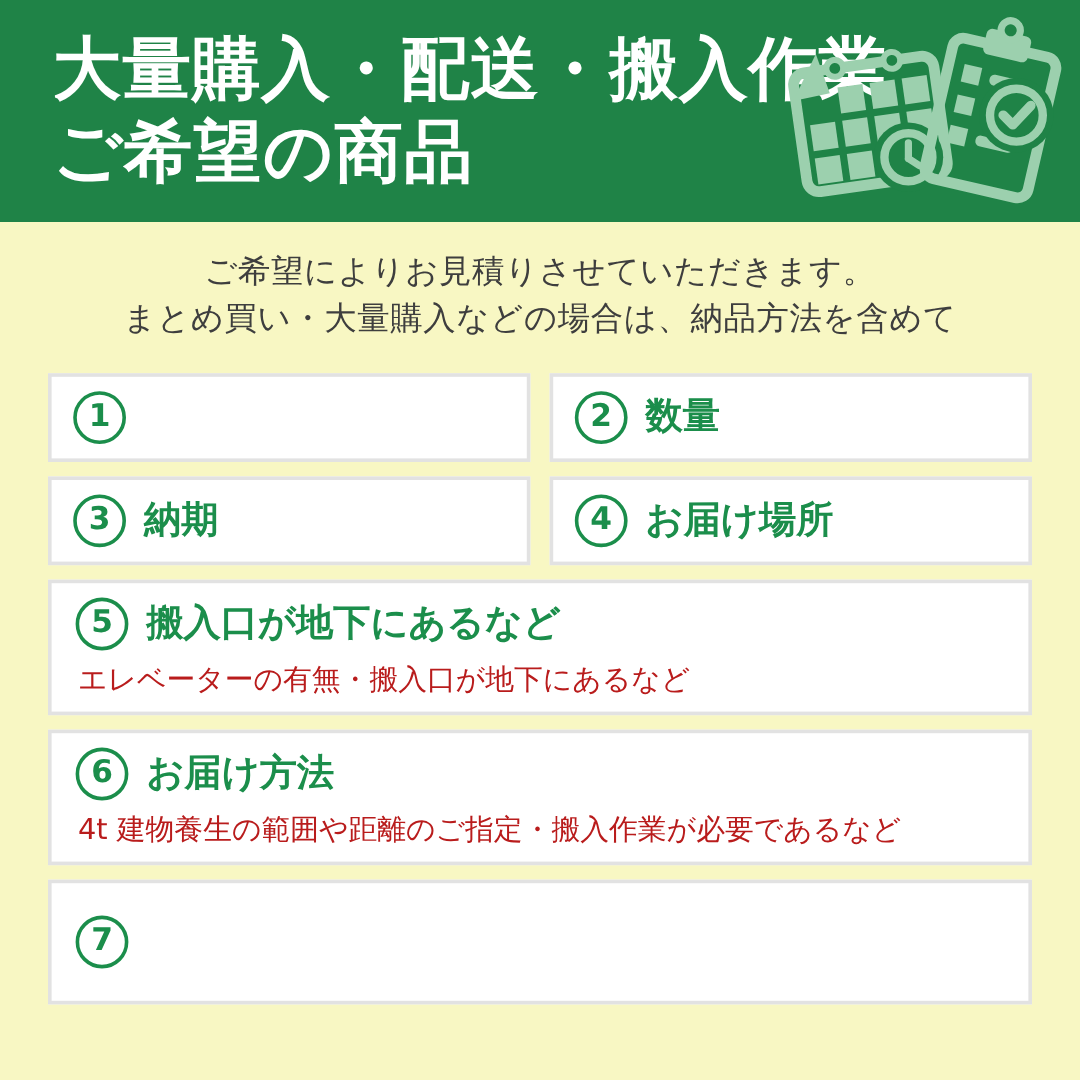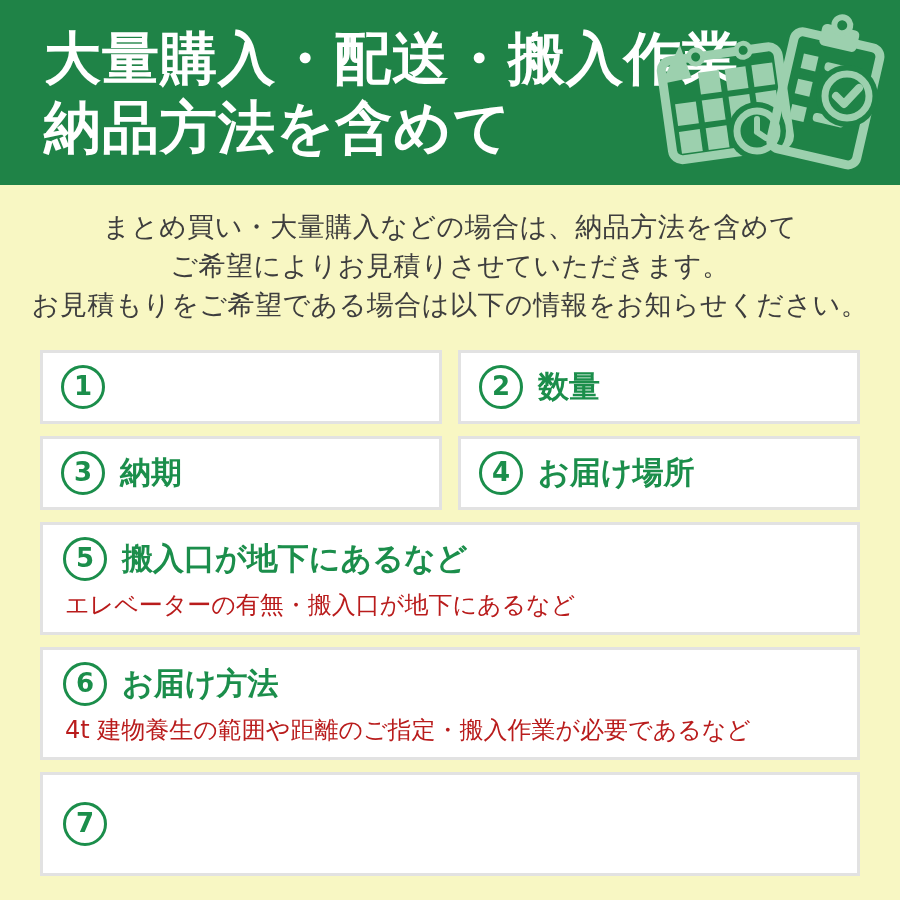--- a/index.html
+++ b/index.html
@@ -108,21 +108,21 @@
     line-height: 1.25;
     white-space: nowrap;
   }
 </style>
 </head>
 <body>
 
 <div class="banner">
   <div class="banner-title">
     <div>大量購入・配送・搬入作業</div>
-    <div>納品方法を含めて</div>
+    <div>ご希望の商品</div>
   </div>
 
   <svg class="banner-icons" viewBox="0 0 240 172" xmlns="http://www.w3.org/2000/svg" aria-hidden="true">
 
     <g transform="translate(10,54) rotate(-8)">
       <rect x="0" y="0" width="118" height="100" rx="10" fill="none" stroke="#9cd0ae" stroke-width="9"></rect>
       <polygon points="-2,22 22,-14 29,20" fill="#9cd0ae"></polygon>
       <circle cx="36" cy="0" r="7" fill="#1f8347" stroke="#9cd0ae" stroke-width="5"></circle>
       <circle cx="84" cy="0" r="7" fill="#1f8347" stroke="#9cd0ae" stroke-width="5"></circle>
 
@@ -159,23 +159,22 @@
 
     <g>
       <circle cx="197" cy="88" r="31" fill="#1f8347"></circle>
       <circle cx="197" cy="88" r="22" fill="#1f8347" stroke="#9cd0ae" stroke-width="7"></circle>
       <path d="M186 88 L194 96 L209 80" stroke="#9cd0ae" stroke-width="8" fill="none" stroke-linecap="round" stroke-linejoin="round"></path>
     </g>
   </svg>
 </div>
 
 <div class="intro">
+  <div>ご希望によりお見積りさせていただきます。</div>
   <div>まとめ買い・大量購入などの場合は、納品方法を含めて</div>
-  <div>ご希望によりお見積りさせていただきます。</div>
-  <div>お見積もりをご希望である場合は以下の情報をお知らせください。</div>
 </div>
 
 <div class="boxes">
 
   <div class="box half">
     <div class="box-title">
       <span class="num-circle">1</span>
     </div>
   </div>
 

